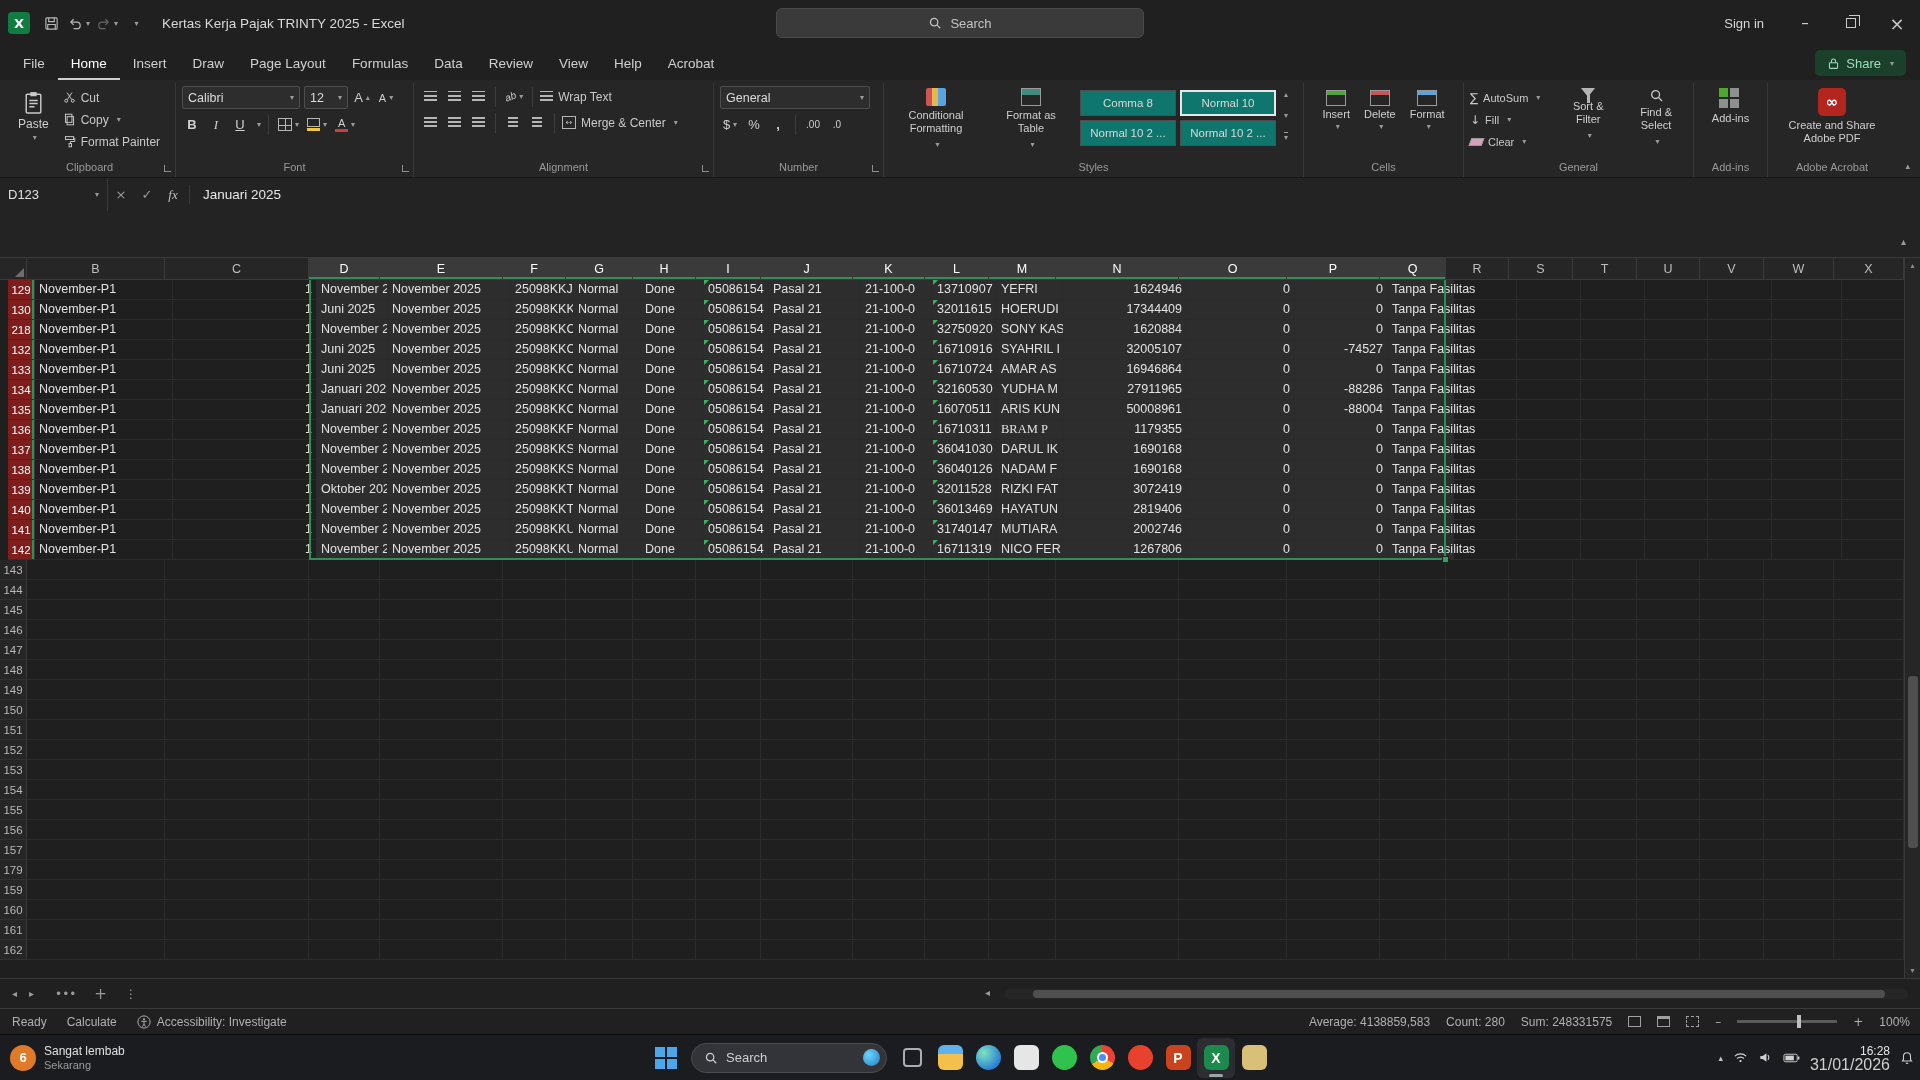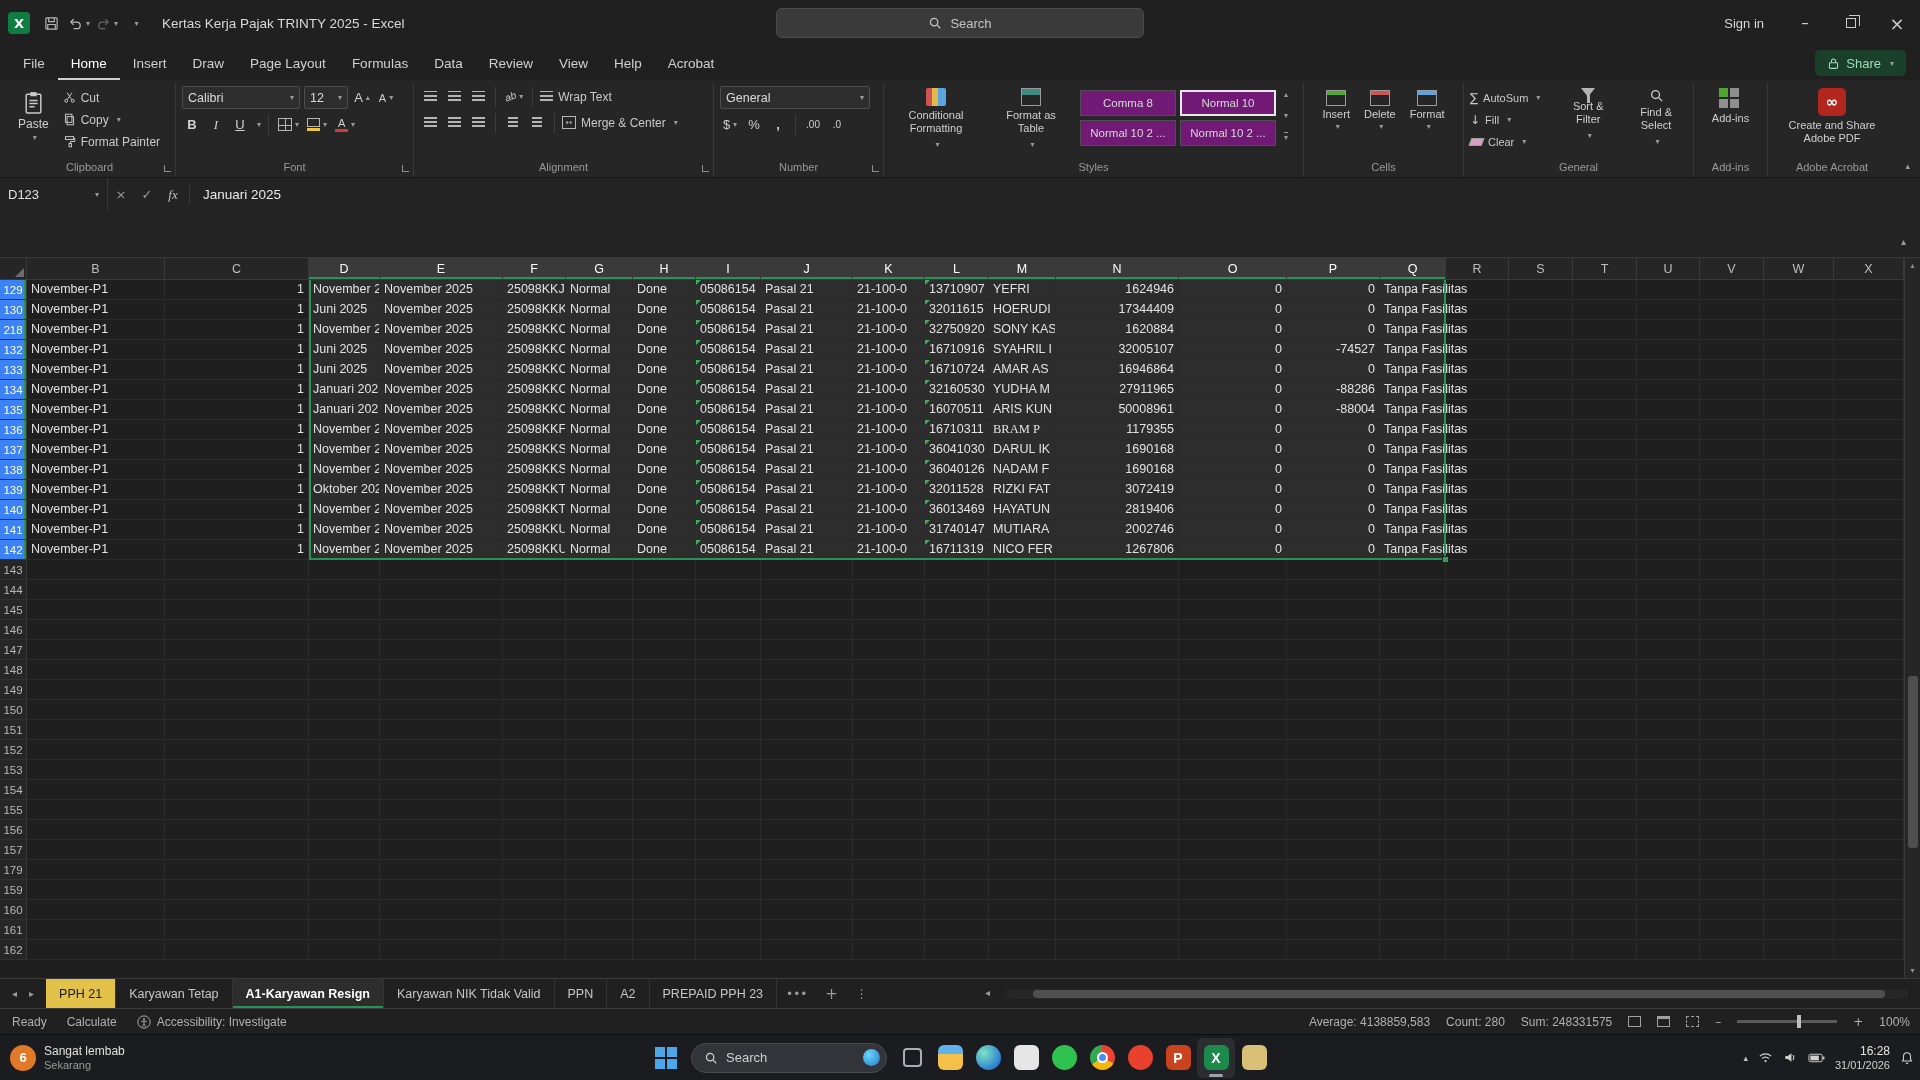--- a/index.html
+++ b/index.html
@@ -54,21 +54,21 @@
   .colorbar .bar{width:13px;height:3px;margin-top:1px;}
   .vsep{width:1px;height:20px;background:#3d3d3d;margin:0 3px;}
   .al-lines{width:13px;height:11px;background:repeating-linear-gradient(#b5b5b5 0 1.5px,transparent 1.5px 4.2px);}
   .boxicon{width:14px;height:13px;border:1px solid #b5b5b5;position:relative;}
   .boxicon.grid::before{content:"";position:absolute;left:50%;top:0;bottom:0;width:1px;background:#b5b5b5;}
   .boxicon.grid::after{content:"";position:absolute;top:50%;left:0;right:0;height:1px;background:#b5b5b5;}
   .big2{display:flex;flex-direction:column;align-items:center;gap:3px;padding:2px 6px;color:#cfcfcf;font-size:11px;text-align:center;line-height:13px;width:92px;}
   .cficon{width:20px;height:18px;background:linear-gradient(90deg,#d05353 0 30%,#e2b84f 30% 60%,#5aa4e0 60% 100%);border-radius:2px;}
   .fticon{width:20px;height:18px;border:1px solid #9a9a9a;background:linear-gradient(#3f8b7e 0 35%,transparent 35%);}
   #style-gallery{display:grid;grid-template-columns:96px 96px;grid-auto-rows:26px;gap:4px;padding-top:4px;}
-  .style-box{background:#701a75;border:1px solid #4e4e4e;color:#d8d8d8;font-size:11.5px;display:flex;align-items:center;justify-content:center;overflow:hidden;white-space:nowrap;text-align:center;}
+  .style-box{background:#0f766e;border:1px solid #4e4e4e;color:#d8d8d8;font-size:11.5px;display:flex;align-items:center;justify-content:center;overflow:hidden;white-space:nowrap;text-align:center;}
   .style-box.selected{border:2px solid #e8e8e8;}
   .gal-arrows{display:flex;flex-direction:column;justify-content:space-between;height:56px;padding:4px 0 0 2px;color:#9a9a9a;}
   .cellicon{width:20px;height:16px;border:1px solid #9a9a9a;position:relative;}
   .cellicon::after{content:"";position:absolute;left:0;right:0;top:0;height:4px;}
   .cellicon.ins::after{background:#4ea72e;}
   .cellicon.del::after{background:#d05353;}
   .cellicon.fmt::after{background:#5aa4e0;}
   .funnel{width:0;height:0;border-left:7px solid transparent;border-right:7px solid transparent;border-top:9px solid #b5b5b5;position:relative;}
   .funnel::after{content:"";position:absolute;left:-1.5px;top:-2px;width:3px;height:8px;background:#b5b5b5;}
   .eraser{width:13px;height:8px;background:#d8a0c0;transform:skewX(-20deg);border:1px solid #9a9a9a;}
@@ -93,21 +93,21 @@
   .gridinner{width:1904px;position:relative;overflow:hidden;}
   .g-hrow{display:flex;height:22px;}
   .g-corner{height:22px;background:#262626;border-right:1px solid #3a3a3a;border-bottom:1px solid #3a3a3a;position:relative;flex:0 0 auto;}
   .corner-tri{position:absolute;right:2px;bottom:2px;width:0;height:0;border-left:9px solid transparent;border-bottom:9px solid #6e6e6e;}
   .g-h{height:22px;background:#262626;border-right:1px solid #3a3a3a;border-bottom:1px solid #3a3a3a;color:#bdbdbd;
     font-size:12.5px;display:flex;align-items:center;justify-content:center;flex:0 0 auto;}
   .g-h.hsel{background:#3a3a3a;color:#fff;box-shadow:inset 0 -2px 0 #2a9257;}
   .g-row{display:flex;height:20px;}
   .g-rh{height:20px;background:#262626;border-right:1px solid #3a3a3a;border-bottom:1px solid #313131;color:#b8b8b8;
     font-size:11.5px;display:flex;align-items:center;justify-content:center;flex:0 0 auto;}
-  .g-rh.hsel{background:#3b82f6;color:#fff;box-shadow:inset -2px 0 0 #2a9257;}
+  .g-rh.hsel{background:#7f1d1d;color:#fff;box-shadow:inset -2px 0 0 #2a9257;margin-left:8px;}
   .g-c{height:20px;border-right:1px solid #2b2b2b;border-bottom:1px solid #2b2b2b;color:#e2e2e2;font-size:12.5px;
     line-height:19px;padding:0 4px;white-space:nowrap;overflow:hidden;flex:0 0 auto;}
   .g-c.ra{text-align:right;}
   .g-c.sel{background:#2d2d2d;}
   .g-c.err{position:relative;}
   .g-c.err::before{content:"";position:absolute;left:0;top:0;border-top:5px solid #3fae5e;border-right:5px solid transparent;}
   .g-c.qov{overflow:visible;position:relative;z-index:1;}
   .sel-ov{position:absolute;border-left:2px solid #2a9257;border-right:2px solid #2a9257;border-bottom:2px solid #2a9257;pointer-events:none;z-index:5;}
   .fillh{position:absolute;right:-5px;bottom:-5px;width:7px;height:7px;background:#2fa35e;border:1px solid #1f1f1f;}
   .vscroll{width:16px;background:#262626;border-left:1px solid #3a3a3a;position:relative;flex:0 0 auto;}
@@ -162,21 +162,21 @@
   .ic-chrome{border-radius:50%;background:conic-gradient(#e84335 0 33%,#f7b60a 33% 66%,#34a853 66% 100%);position:relative;}
   .ic-chrome::after{content:"";position:absolute;inset:7px;background:#4b8df8;border:2px solid #fff;border-radius:50%;}
   .ic-opera{border-radius:50%;background:#e8422e;}
   .ic-powerpoint{background:#c8431e;}
   .ic-excel{background:#1c8a4c;}
   .ic-notepad{background:#d9c078;}
   .tray{position:absolute;right:6px;display:flex;align-items:center;gap:10px;color:#d0d0d0;}
   .tray .chev{font-size:9px;color:#c0c0c0;}
   .clock{display:flex;flex-direction:column;align-items:flex-end;line-height:14px;}
   .clock .t{font-size:12px;color:#e6e6e6;}
-  .clock .d{font-size:11px;color:#cfcfcf;}
+  .clock .d{font-size:16px;color:#cfcfcf;}
   svg{display:block;}
 </style>
 </head>
 <body>
 
 <div class="app">
 
   <div class="titlebar">
     <div class="qat">
       <div class="appicon glyph">X</div>
@@ -1472,29 +1472,20 @@
       <span class="vs-thumb"></span>
       <span class="vs-arrow glyph" style="bottom:3px">▾</span>
     </div>
   </div>
 
   <div class="tabsbar">
     <div class="tab-nav">
       <span class="glyph">◂</span>
       <span class="glyph">▸</span>
     </div>
-    <div id="sheet-tabs">
-        <div class="sheet-tab" style="background: rgb(227, 194, 74); color: rgb(26, 26, 26);">PPH 21</div>
-        <div class="sheet-tab">Karyawan Tetap</div>
-        <div class="sheet-tab active">A1-Karyawan Resign</div>
-        <div class="sheet-tab">Karyawan NIK Tidak Valid</div>
-        <div class="sheet-tab">PPN</div>
-        <div class="sheet-tab">A2</div>
-        <div class="sheet-tab">PREPAID PPH 23</div>
-      </div>
     <div class="tab-btn glyph">•••</div>
     <div class="tab-btn glyph" style="font-size:15px">+</div>
     <div class="tab-btn glyph">⋮</div>
     <span class="hs-left glyph">◂</span>
     <div class="hscroll">
         <span class="hs-thumb"></span>
       </div>
   </div>
 
   <div class="statusbar">

